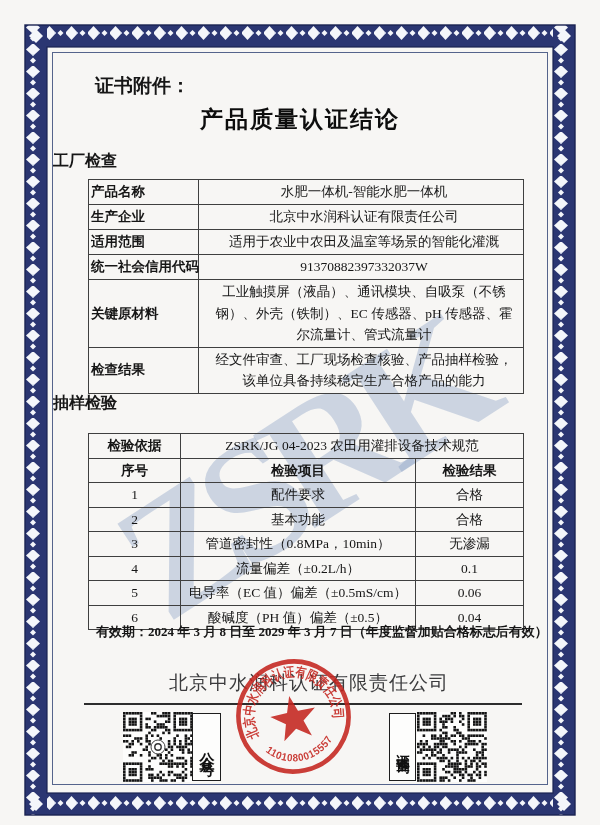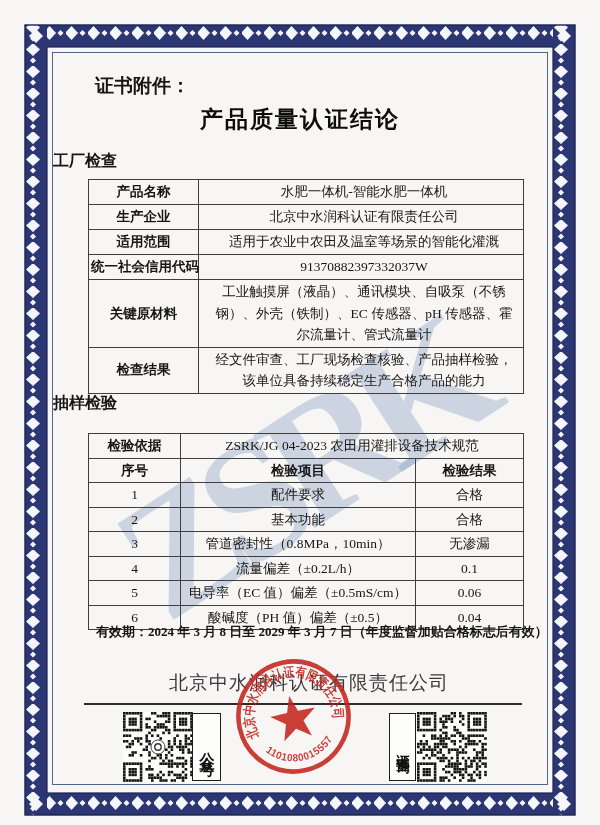--- a/index.html
+++ b/index.html
@@ -13,21 +13,21 @@
   .attachment{left:95px;top:73px;font-size:19px;font-weight:bold;z-index:3;}
   .main-title{left:53px;top:104px;width:494px;text-align:center;font-size:23px;font-weight:bold;
               letter-spacing:2px;font-family:"Liberation Sans","DejaVu Sans",sans-serif;color:#0d0d0d;z-index:3;}
   .section-title{width:494px;left:53px;text-align:left;font-size:16px;font-weight:bold;z-index:3;}
   .st1{top:151px;} .st2{top:393px;}
   table{border-collapse:collapse;table-layout:fixed;z-index:3;position:absolute;background:transparent;}
   .tbl1{left:88px;top:179px;width:435px;}
   .tbl2{left:88px;top:433px;width:435px;}
   td,th{border:1px solid #3f3f3f;font-size:13.5px;line-height:21.5px;padding:1px 2px;
         font-weight:normal;vertical-align:middle;}
-  th{font-weight:bold;text-align:center;white-space:nowrap;}
+  th{font-weight:bold;text-align:left;white-space:nowrap;}
   .tbl1 td{text-align:center;padding:1px 6px 1px 12px;}
   .tbl1 tr.single th,.tbl1 tr.single td{height:22px;}
   .tbl2 th,.tbl2 td{height:21.3px;text-align:center;}
   .validity{left:96px;top:623px;width:440px;font-size:13px;font-weight:bold;white-space:nowrap;z-index:3;}
   .issuer{left:53px;top:670px;width:494px;padding-left:18px;box-sizing:border-box;text-align:center;
           font-size:19px;letter-spacing:1px;color:#3a3a3c;z-index:3;}
   .rule{left:84px;top:703px;width:438px;height:2px;background:#2d2d2d;z-index:3;}
   .qr{z-index:3;}
   .qr-label{box-sizing:border-box;border:1.3px solid #1d1d1d;background:#fdfdfc;z-index:3;
             display:flex;align-items:center;justify-content:center;}

